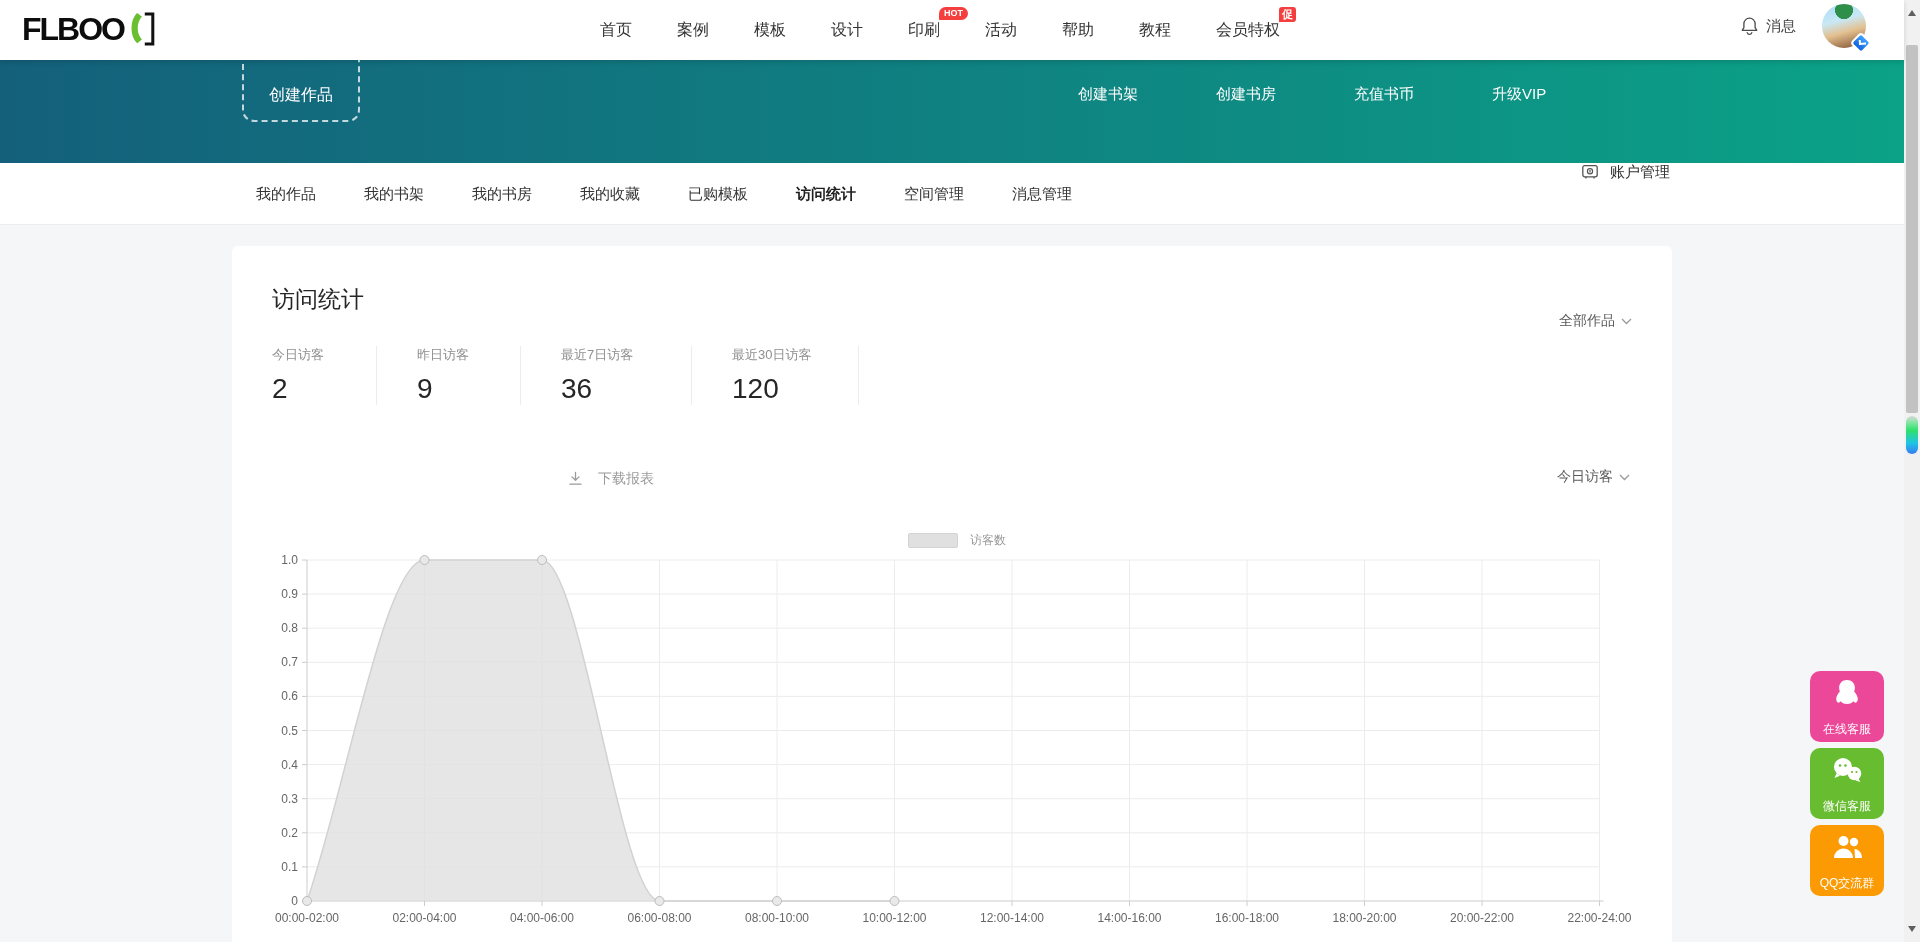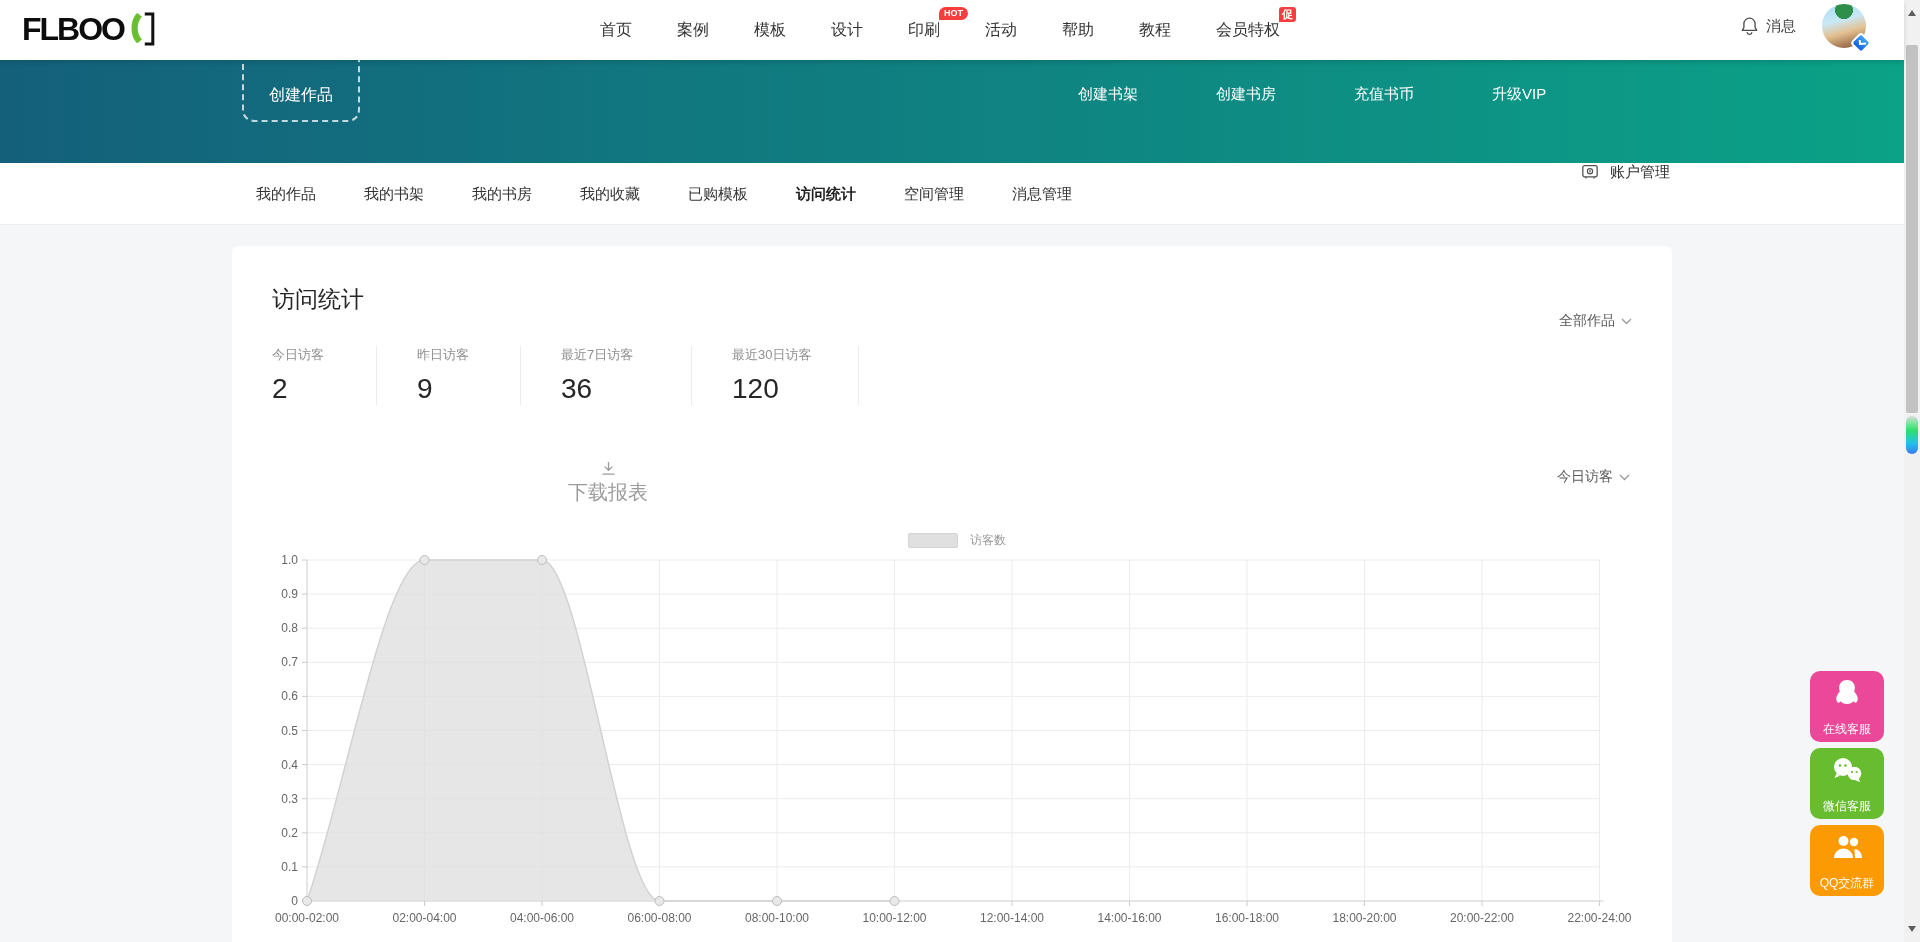--- a/index.html
+++ b/index.html
@@ -56,22 +56,22 @@
   .stat-label{font-size:13px;color:#8f8f8f;display:flex;align-items:center;gap:5px;}
   .stat-value{font-size:28px;color:#262626;margin-top:9px;}
   .q-icon{width:14px;height:14px;border-radius:50%;background:#c9c9c9;color:#fff;font-size:10px;
     display:inline-flex;align-items:center;justify-content:center;}
   .q-icon::after{content:"?";}
 
   .view-toggle{position:absolute;left:40px;top:215px;display:flex;height:35px;}
   .vt-btn{display:flex;align-items:center;justify-content:center;font-size:14px;cursor:pointer;box-sizing:border-box;}
   .vt-chart{width:138px;background:#e4e4e4;color:#333;border-radius:18px 0 0 18px;}
   .vt-detail{width:143px;background:#fff;color:#444;border:1px solid #dcdcdc;border-radius:0 18px 18px 0;}
-  .download{position:absolute;left:336px;top:215px;height:35px;display:flex;align-items:center;gap:3px;
-    font-size:20px;color:#9b9b9b;cursor:pointer;flex-direction:column;}
+  .download{position:absolute;left:336px;top:215px;height:35px;display:flex;align-items:center;gap:15px;
+    font-size:14px;color:#9b9b9b;cursor:pointer;}
   .range-filter{position:absolute;right:42px;top:222px;}
   .legend{position:absolute;left:676px;top:286px;display:flex;align-items:center;gap:12px;cursor:pointer;}
   .legend-swatch{width:48px;height:13px;background:#e0e0e0;border:1px solid #d3d3d3;border-radius:2px;}
   .legend-label{font-size:12px;color:#999;}
   #chart-svg{position:absolute;left:30px;top:305px;}
 
   
   .fab{position:absolute;left:1810px;width:74px;height:71px;border-radius:10px;cursor:pointer;
     display:flex;flex-direction:column;align-items:center;justify-content:space-between;
     padding:7px 0 6px 0;box-sizing:border-box;color:#fff;font-size:12px;line-height:13px;}

